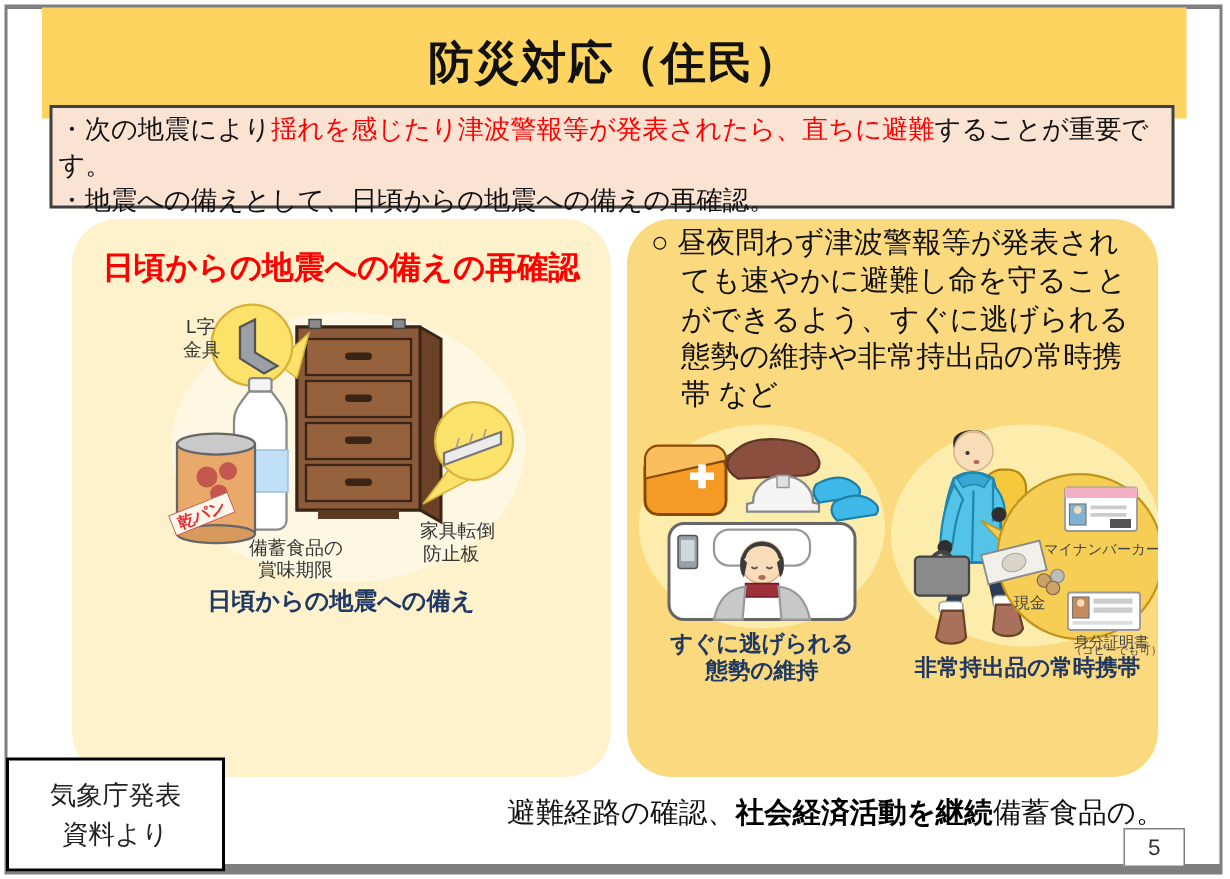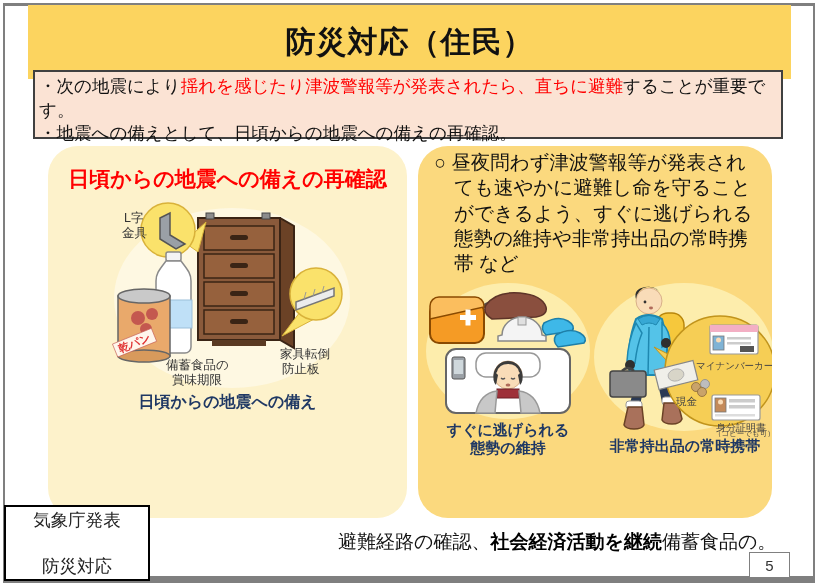--- a/index.html
+++ b/index.html
@@ -30,21 +30,21 @@
   .panel-right .panel-body{margin:4px 10px 0 16px;font-size:19.5px;}
 
   .illus-wrap{display:flex;justify-content:center;margin-top:2px;}
   .caption{ text-align:center;color:#1F3864;font-weight:bold;font-size:16px;line-height:1.2;}
   .duo{display:flex;justify-content:space-between;padding:0 6px;margin-top:2px;}
   .duo .col{display:flex;flex-direction:column;align-items:center;}
   .duo .caption{font-size:15px;}
 
   .source-box{position:absolute;left:4px;top:505px;width:146px;height:76px;background:#ffffff;
               border:2px solid #000;z-index:3;display:flex;flex-direction:column;
-              align-items:center;justify-content:space-between;font-size:17.5px;line-height:1.5;color:#222;}
+              align-items:center;justify-content:center;font-size:17.5px;line-height:1.5;color:#222;}
 
   .footer-line{position:absolute;left:338px;top:529px;z-index:2;font-size:19px;color:#111;white-space:nowrap;}
 
   .page-badge{position:absolute;left:749px;top:552px;width:41px;height:26px;background:#fff;
               border:1px solid #808080;z-index:3;display:flex;align-items:center;justify-content:center;
               font-size:15px;color:#333;}
 
   svg text{font-family:"Liberation Sans","DejaVu Sans",sans-serif;}
 </style>
 </head>
@@ -251,21 +251,21 @@
           </g>
           <text x="122" y="157" font-size="7.5" fill="#444">（コピーでも可）</text>
         </svg>
         <div class="caption">非常持出品の常時携帯</div>
       </div>
     </div>
   </div>
 
   <div class="source-box">
     <div>気象庁発表</div>
-    <div>防災対応</div>
+    <div>資料より</div>
   </div>
 
   <div class="footer-line"><span>避難経路の確認、</span><span class="red-b">社会経済活動を継続</span><span>備蓄食品の。</span></div>
 
   <div class="page-badge">
     <span>5</span>
   </div>
 </div>
 
 </body></html>

